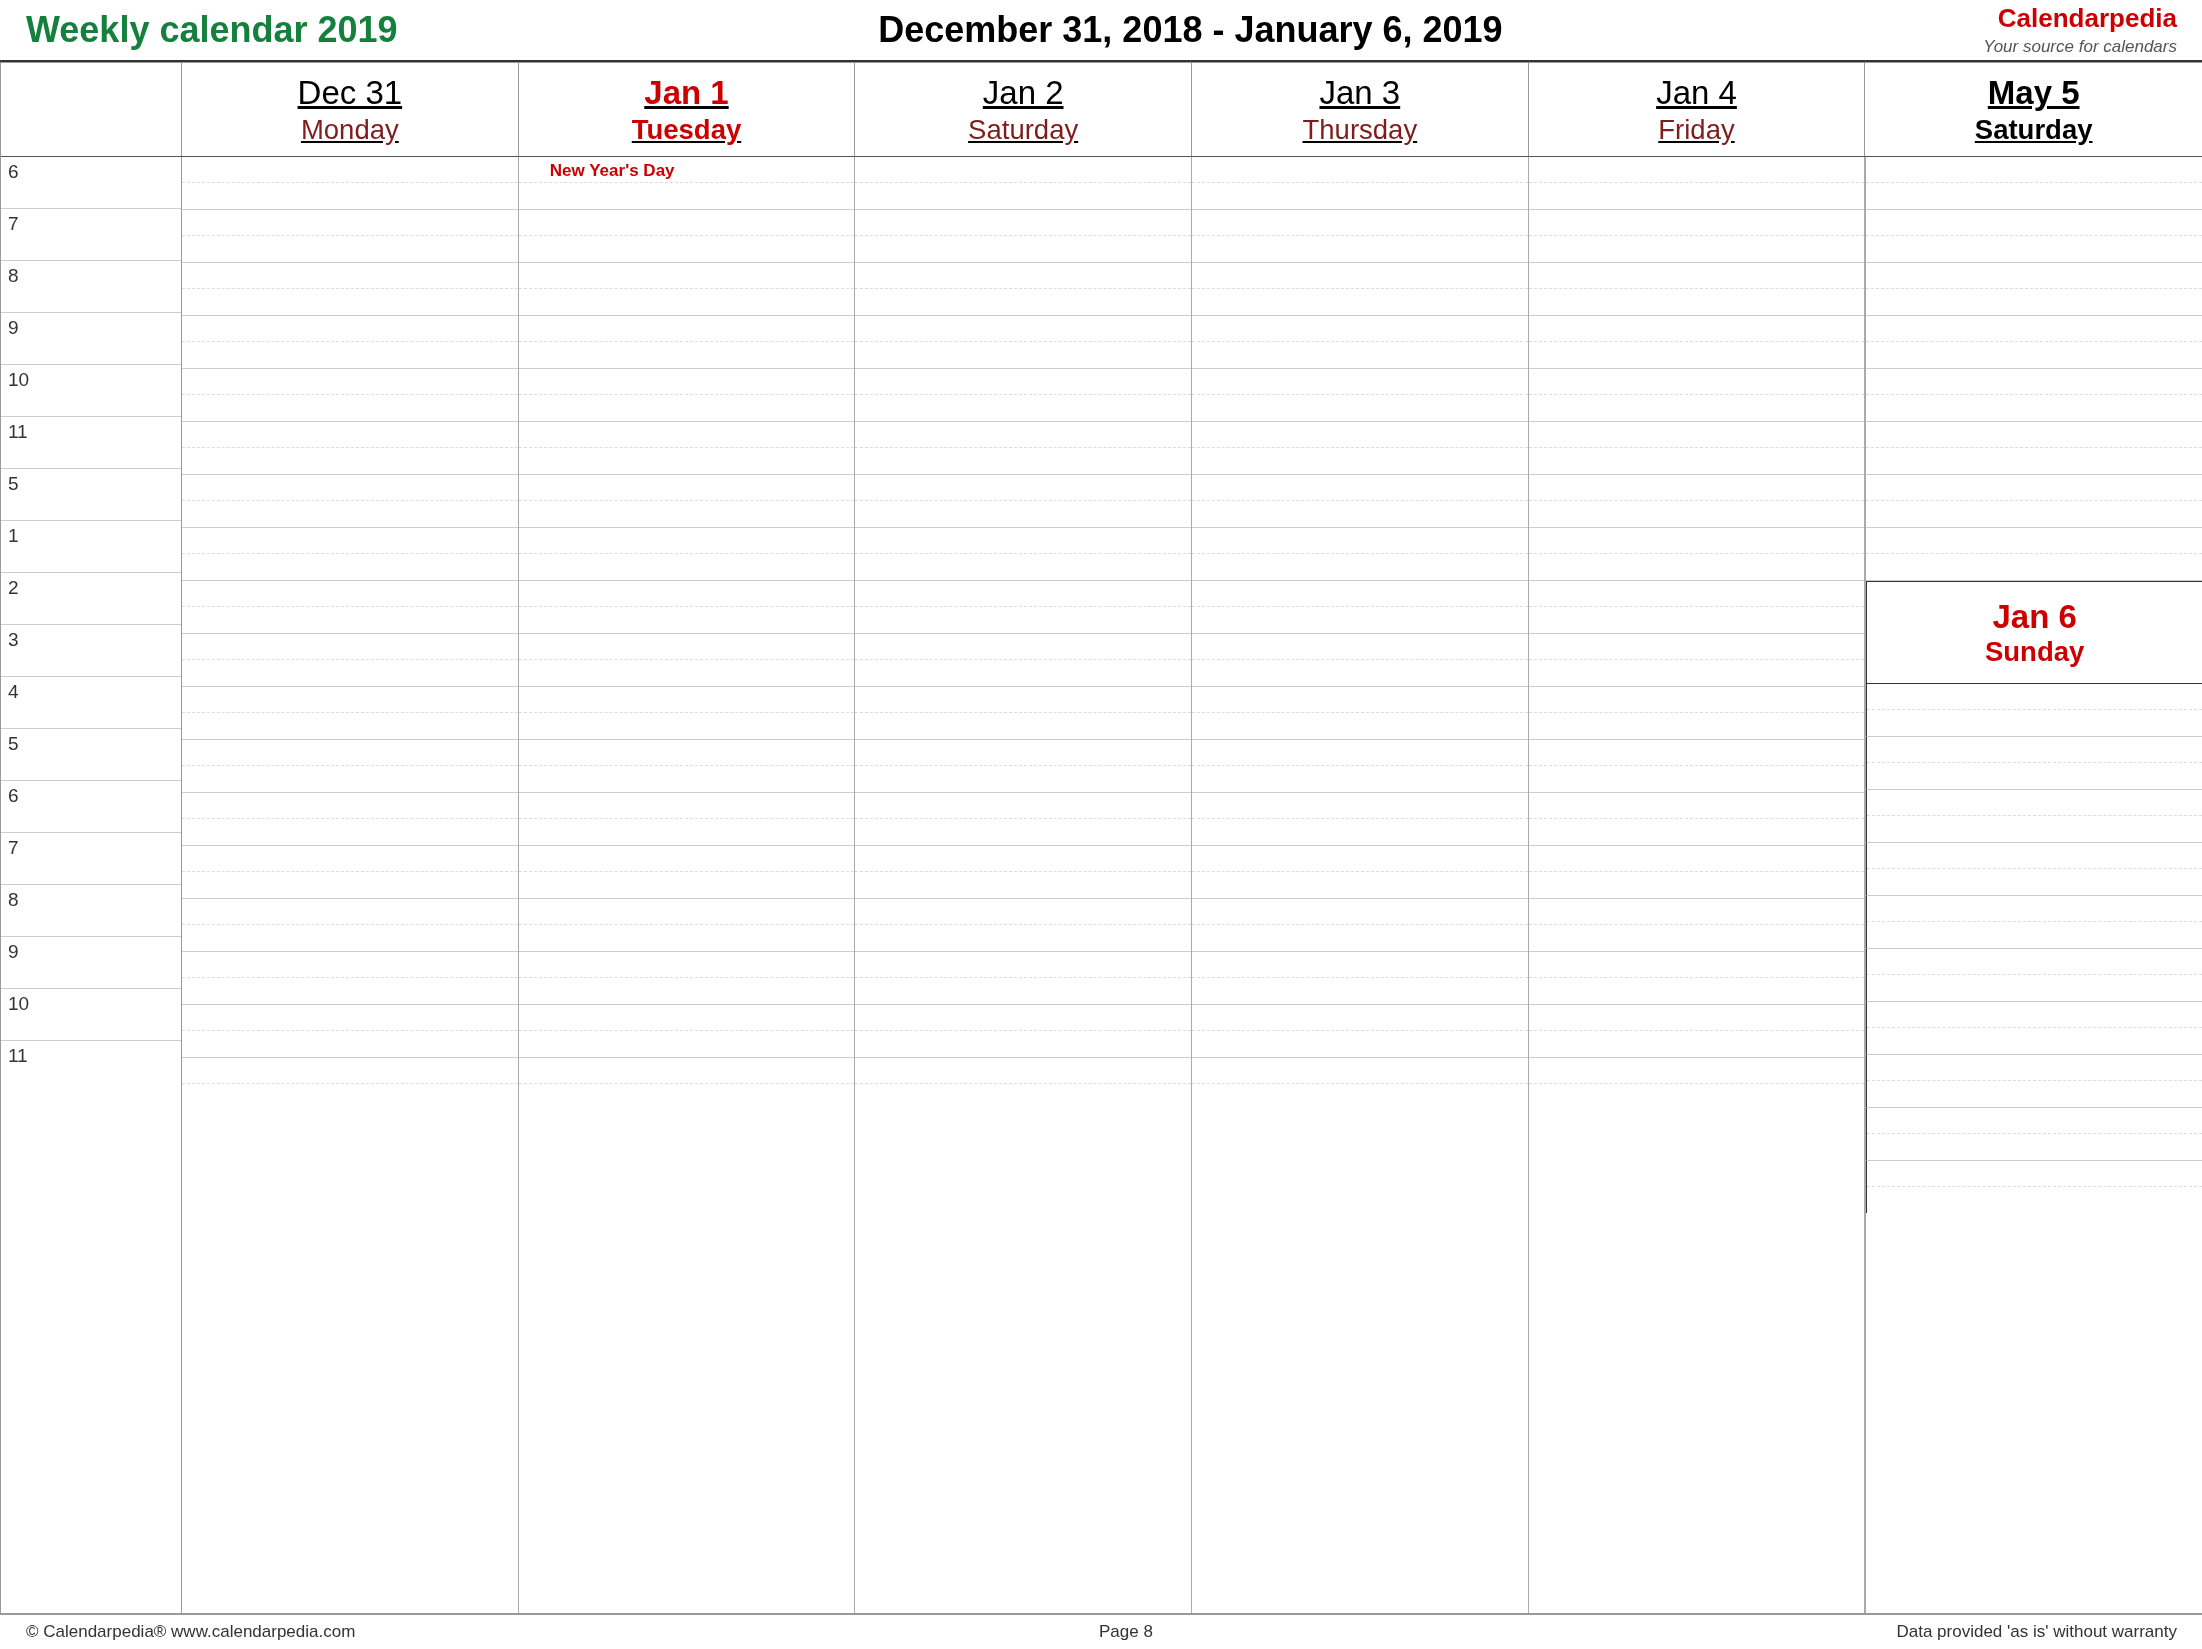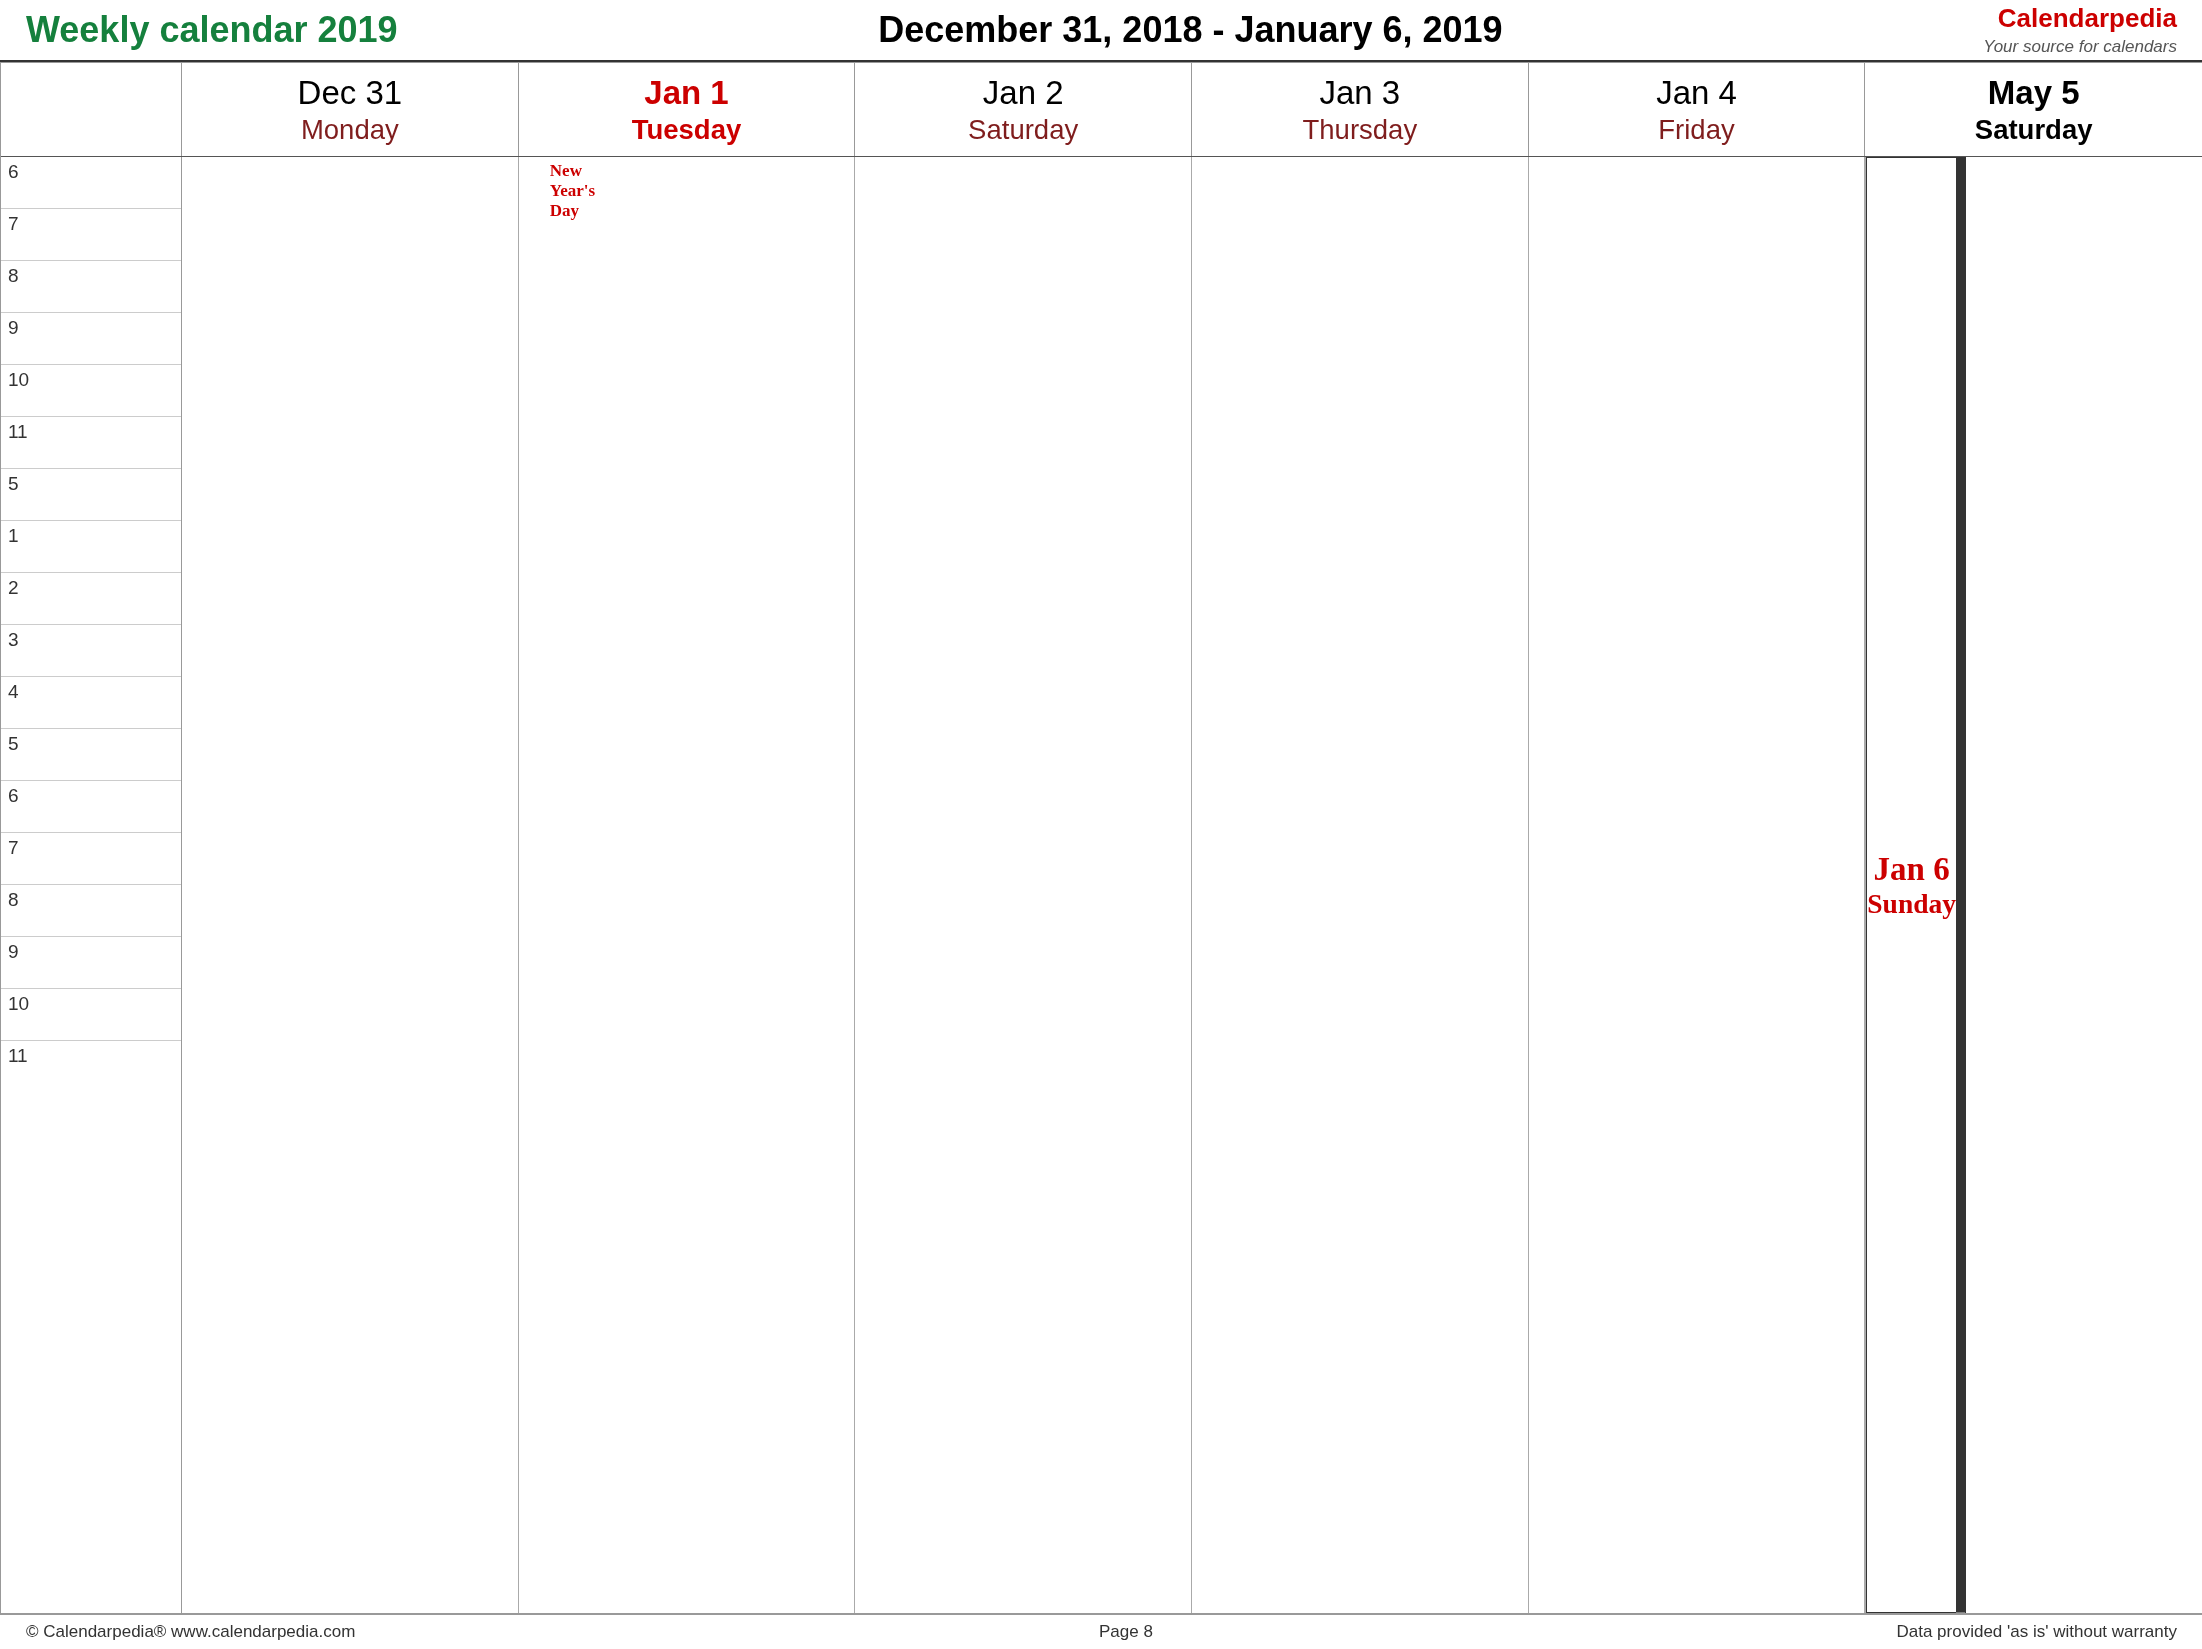--- a/index.html
+++ b/index.html
@@ -66,20 +66,21 @@
       flex-direction: column;
       border: 1.7px solid #999;
       margin: 0;
     }
 
     
     .days-header {
       display: grid;
       grid-template-columns: 181px 1fr 1fr 1fr 1fr 1fr 1fr;
       border-bottom: 1.7px solid #555;
+      text-decoration: underline;
     }
 
     .day-header-cell {
       padding: 10.3px 8.6px 10.3px 8.6px;
       text-align: center;
       border-right: 0.9px solid #999;
       min-height: 86px;
       display: flex;
       flex-direction: column;
       align-items: center;
@@ -124,23 +125,22 @@
 
     
     .time-grid {
       flex: 1;
       display: grid;
       grid-template-columns: 181px 1fr 1fr 1fr 1fr 1fr 1fr;
     }
 
     .time-col {
       display: flex;
-      flex-direction: row;
+      flex-direction: column;
       border-right: 0.9px solid #aaa;
-      font-family: Liberation Serif, serif;
     }
 
     .time-col:last-child {
       border-right: none;
     }
 
     .time-slot {
       display: flex;
       flex-direction: column;
       border-bottom: 0.9px solid #ccc;

